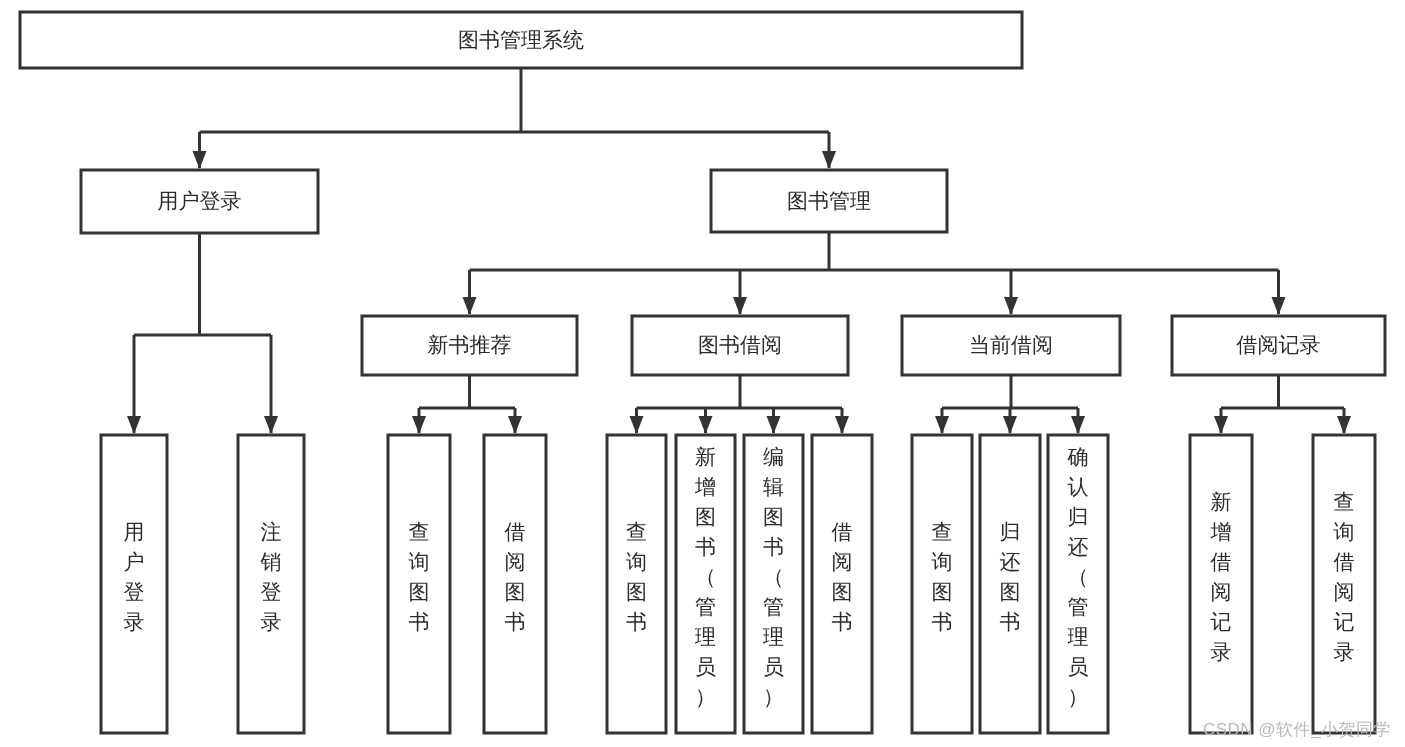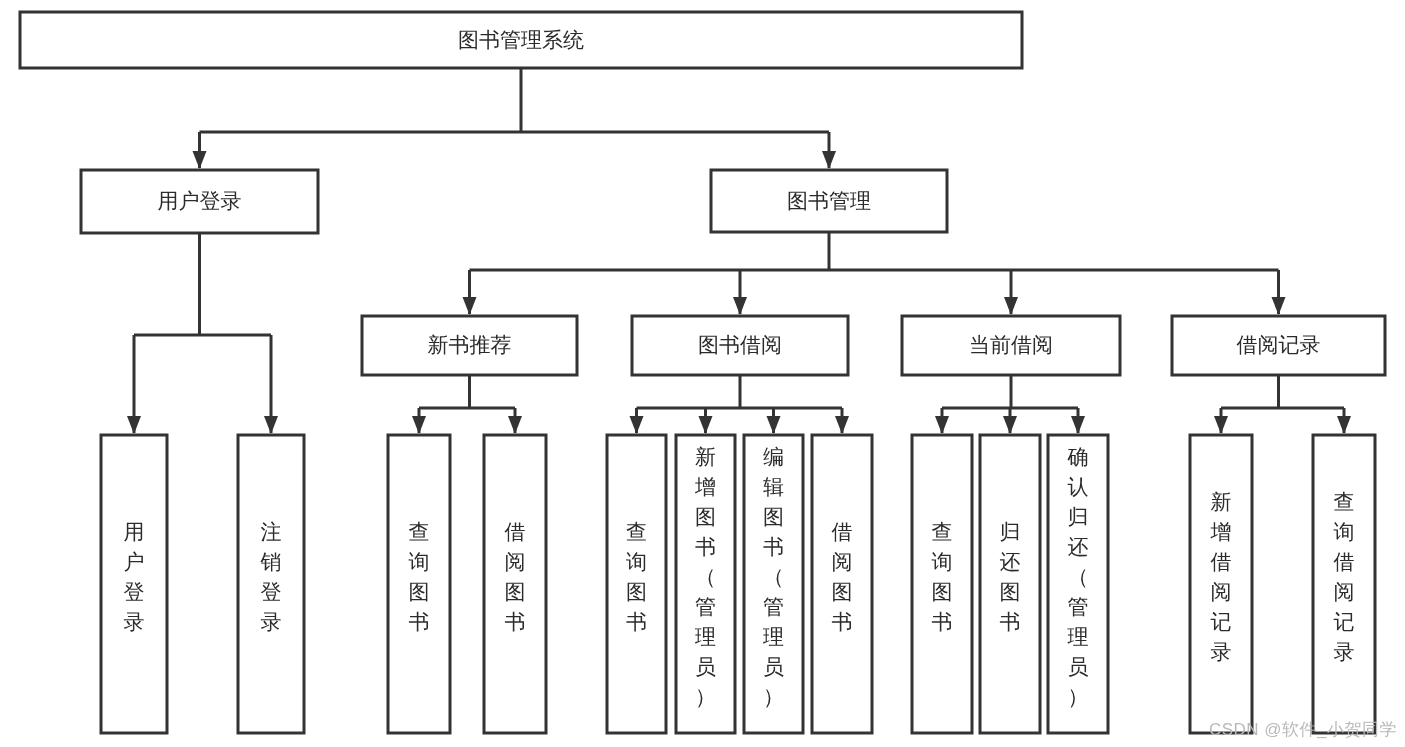--- a/index.html
+++ b/index.html
@@ -47,21 +47,21 @@
     dominant-baseline: middle;
   }
   .node-label-vertical {
     fill: #2b2b2b;
     font-family: "Liberation Sans", "DejaVu Sans", sans-serif;
     font-size: 21px;
     text-anchor: middle;
   }
   .watermark {
     position: absolute;
-    right: 8px;
+    right: 14px;
     bottom: 6px;
     color: #b9b9b9;
     font-size: 17px;
     font-family: "Liberation Sans", "DejaVu Sans", sans-serif;
     white-space: nowrap;
     letter-spacing: 0.5px;
     pointer-events: none;
   }
 </style>
 </head>

